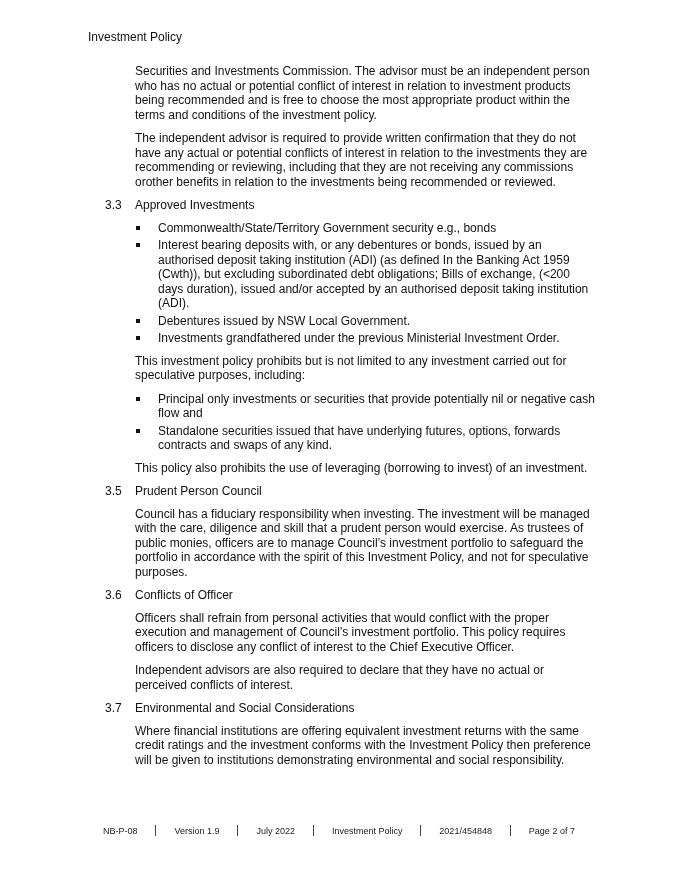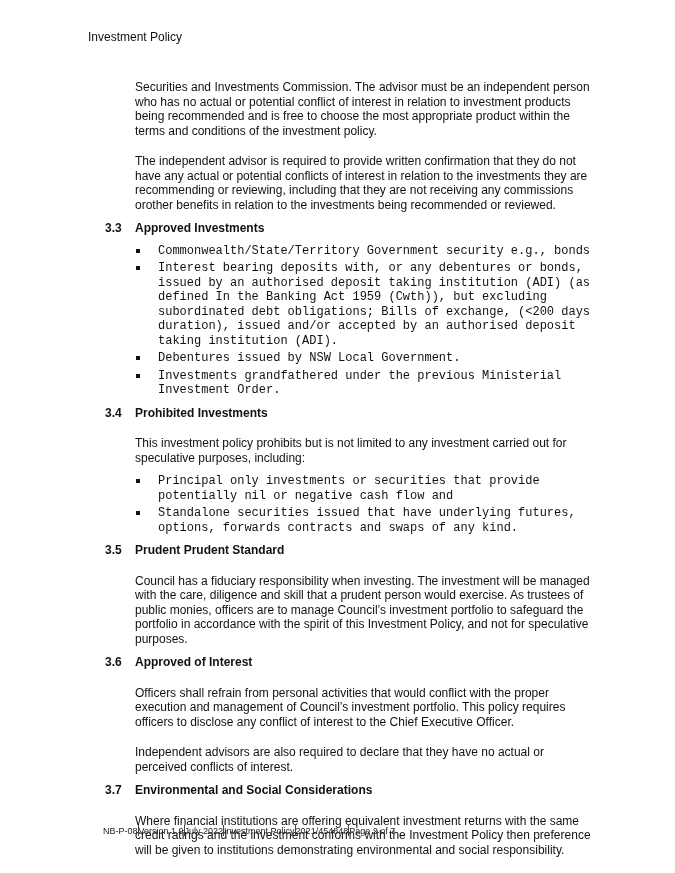--- a/index.html
+++ b/index.html
@@ -2,32 +2,32 @@
 <html><head>
 <meta charset="utf-8">
 <style>
   html, body { margin: 0; padding: 0; background: #ffffff; }
   body {
     width: 675px; height: 873px; position: relative; overflow: hidden;
     font-family: "Liberation Sans", sans-serif; color: #111; font-size: 12px;
   }
   .header { position: absolute; left: 88px; top: 30px; font-size: 12px; }
   .content { position: absolute; left: 135px; top: 64px; width: 462px; line-height: 14.5px; }
-  .para { margin: 16px 0 9px 0; }
+  .para { margin: 0 0 9px 0; }
   .section { position: relative; }
-  .sec-head { font-weight: bold; margin: 0 0 8px -30px; }
+  .sec-head { font-weight: normal; margin: 0 0 8px -30px; }
   .sec-num { display: inline-block; width: 30px; }
-  ul.bullets { list-style: none; margin: 0 0 8px 0; padding: 0; font-family: Liberation Mono, monospace; }
+  ul.bullets { list-style: none; margin: 0 0 8px 0; padding: 0; }
   ul.bullets li { position: relative; padding-left: 23px; margin-bottom: 3px; }
   ul.bullets li::before {
     content: ""; position: absolute; left: 1px; top: 5px; width: 4px; height: 4px; background: #111;
   }
   .footer {
     position: absolute; left: 103px; top: 825px; width: 472px;
-    display: flex; align-items: center; font-size: 9px; color: #222;
+    display: flex; justify-content: space-between; align-items: center; font-size: 9px; color: #222;
   }
   .sep { width: 1px; height: 11px; background: #444; }
 </style>
 </head>
 <body>
 
 <div class="header">Investment Policy</div>
 
 <div class="content">
   <p class="para">Securities and Investments Commission. The advisor must be an independent person who has no actual or potential conflict of interest in relation to investment products being recommended and is free to choose the most appropriate product within the terms and conditions of the investment policy.</p>
@@ -37,35 +37,35 @@
     <div class="sec-head"><span class="sec-num">3.3</span><span>Approved Investments</span></div>
     <ul class="bullets">
       <li>Commonwealth/State/Territory Government security e.g., bonds</li>
       <li>Interest bearing deposits with, or any debentures or bonds, issued by an authorised deposit taking institution (ADI) (as defined In the Banking Act 1959 (Cwth)), but excluding subordinated debt obligations; Bills of exchange, (&lt;200 days duration), issued and/or accepted by an authorised deposit taking institution (ADI).</li>
       <li>Debentures issued by NSW Local Government.</li>
       <li>Investments grandfathered under the previous Ministerial Investment Order.</li>
     </ul>
   </div>
 
   <div class="section">
-    <div class="sec-head"><span class="sec-num">3.4</span><span>Prohibited Investments</span></div>
     <p class="para">This investment policy prohibits but is not limited to any investment carried out for speculative purposes, including:</p>
     <ul class="bullets">
       <li>Principal only investments or securities that provide potentially nil or negative cash flow and</li>
       <li>Standalone securities issued that have underlying futures, options, forwards contracts and swaps of any kind.</li>
     </ul>
+    <p class="para">This policy also prohibits the use of leveraging (borrowing to invest) of an investment.</p>
   </div>
 
   <div class="section">
-    <div class="sec-head"><span class="sec-num">3.5</span><span>Prudent Prudent Standard</span></div>
+    <div class="sec-head"><span class="sec-num">3.5</span><span>Prudent Person Council</span></div>
     <p class="para">Council has a fiduciary responsibility when investing. The investment will be managed with the care, diligence and skill that a prudent person would exercise. As trustees of public monies, officers are to manage Council’s investment portfolio to safeguard the portfolio in accordance with the spirit of this Investment Policy, and not for speculative purposes.</p>
   </div>
 
   <div class="section">
-    <div class="sec-head"><span class="sec-num">3.6</span><span>Approved of Interest</span></div>
+    <div class="sec-head"><span class="sec-num">3.6</span><span>Conflicts of Officer</span></div>
     <p class="para">Officers shall refrain from personal activities that would conflict with the proper execution and management of Council’s investment portfolio. This policy requires officers to disclose any conflict of interest to the Chief Executive Officer.</p>
     <p class="para">Independent advisors are also required to declare that they have no actual or perceived conflicts of interest.</p>
   </div>
 
   <div class="section">
     <div class="sec-head"><span class="sec-num">3.7</span><span>Environmental and Social Considerations</span></div>
     <p class="para">Where financial institutions are offering equivalent investment returns with the same credit ratings and the investment conforms with the Investment Policy then preference will be given to institutions demonstrating environmental and social responsibility.</p>
   </div>
 
 </div>

